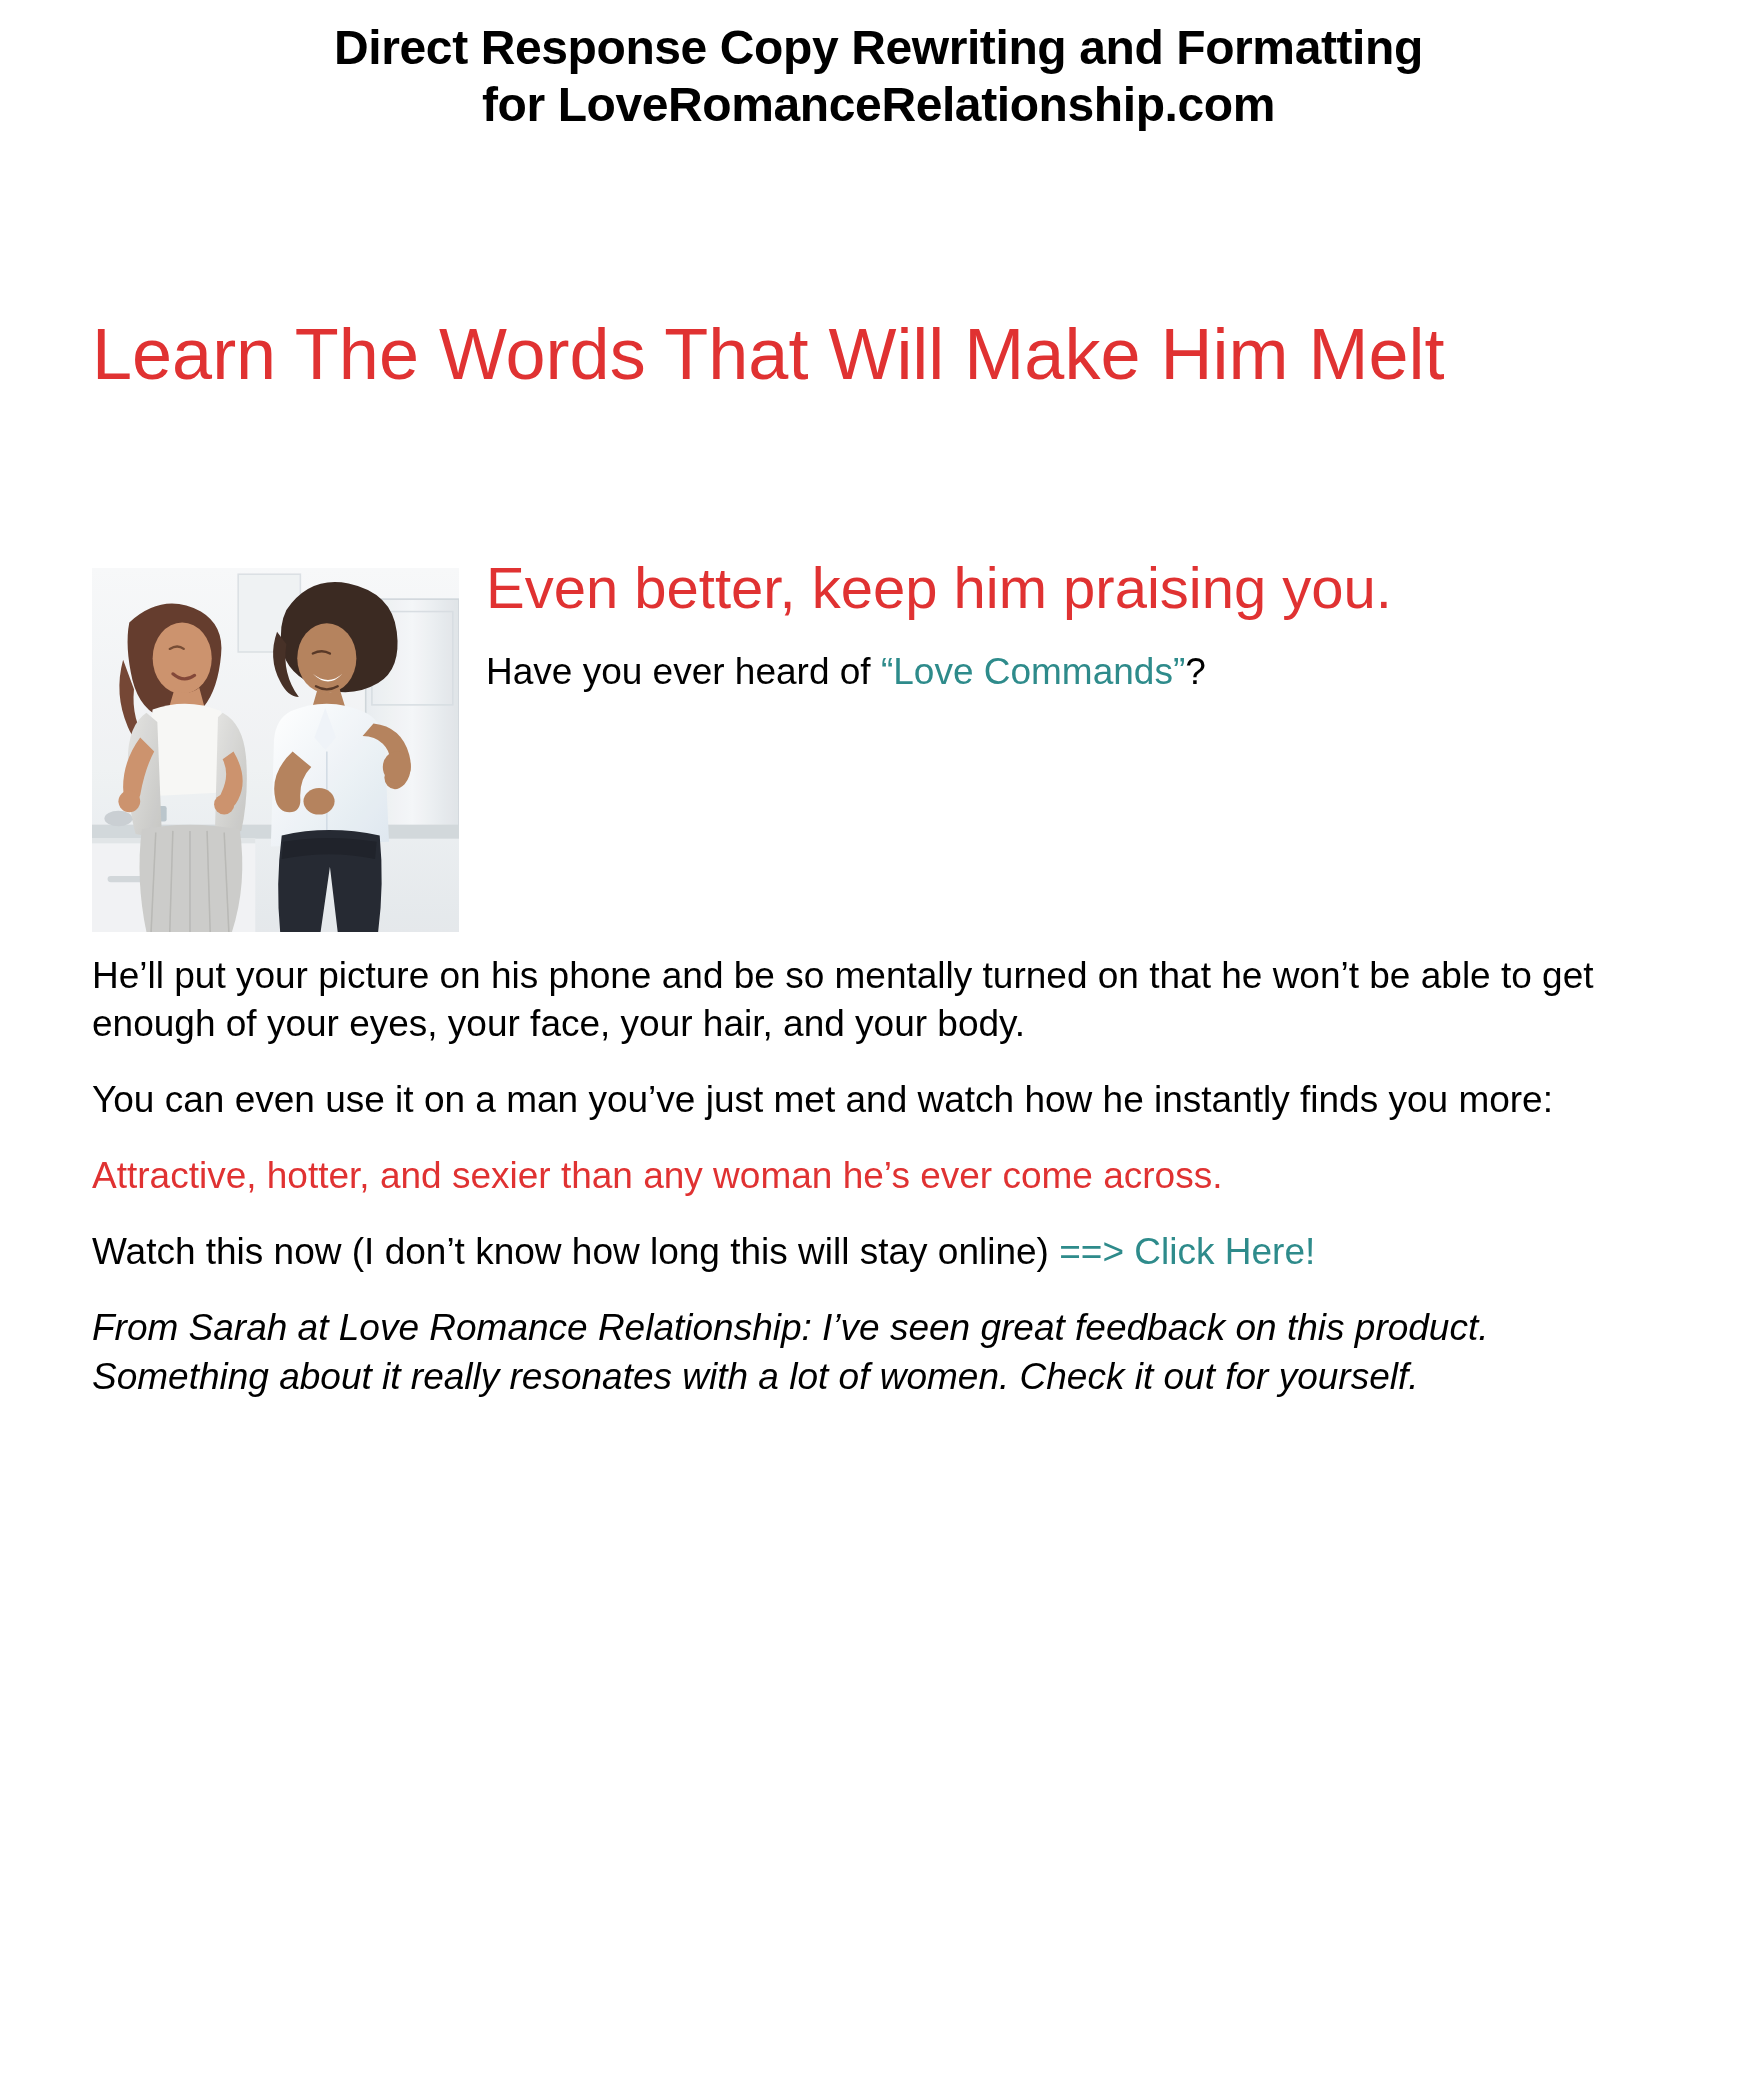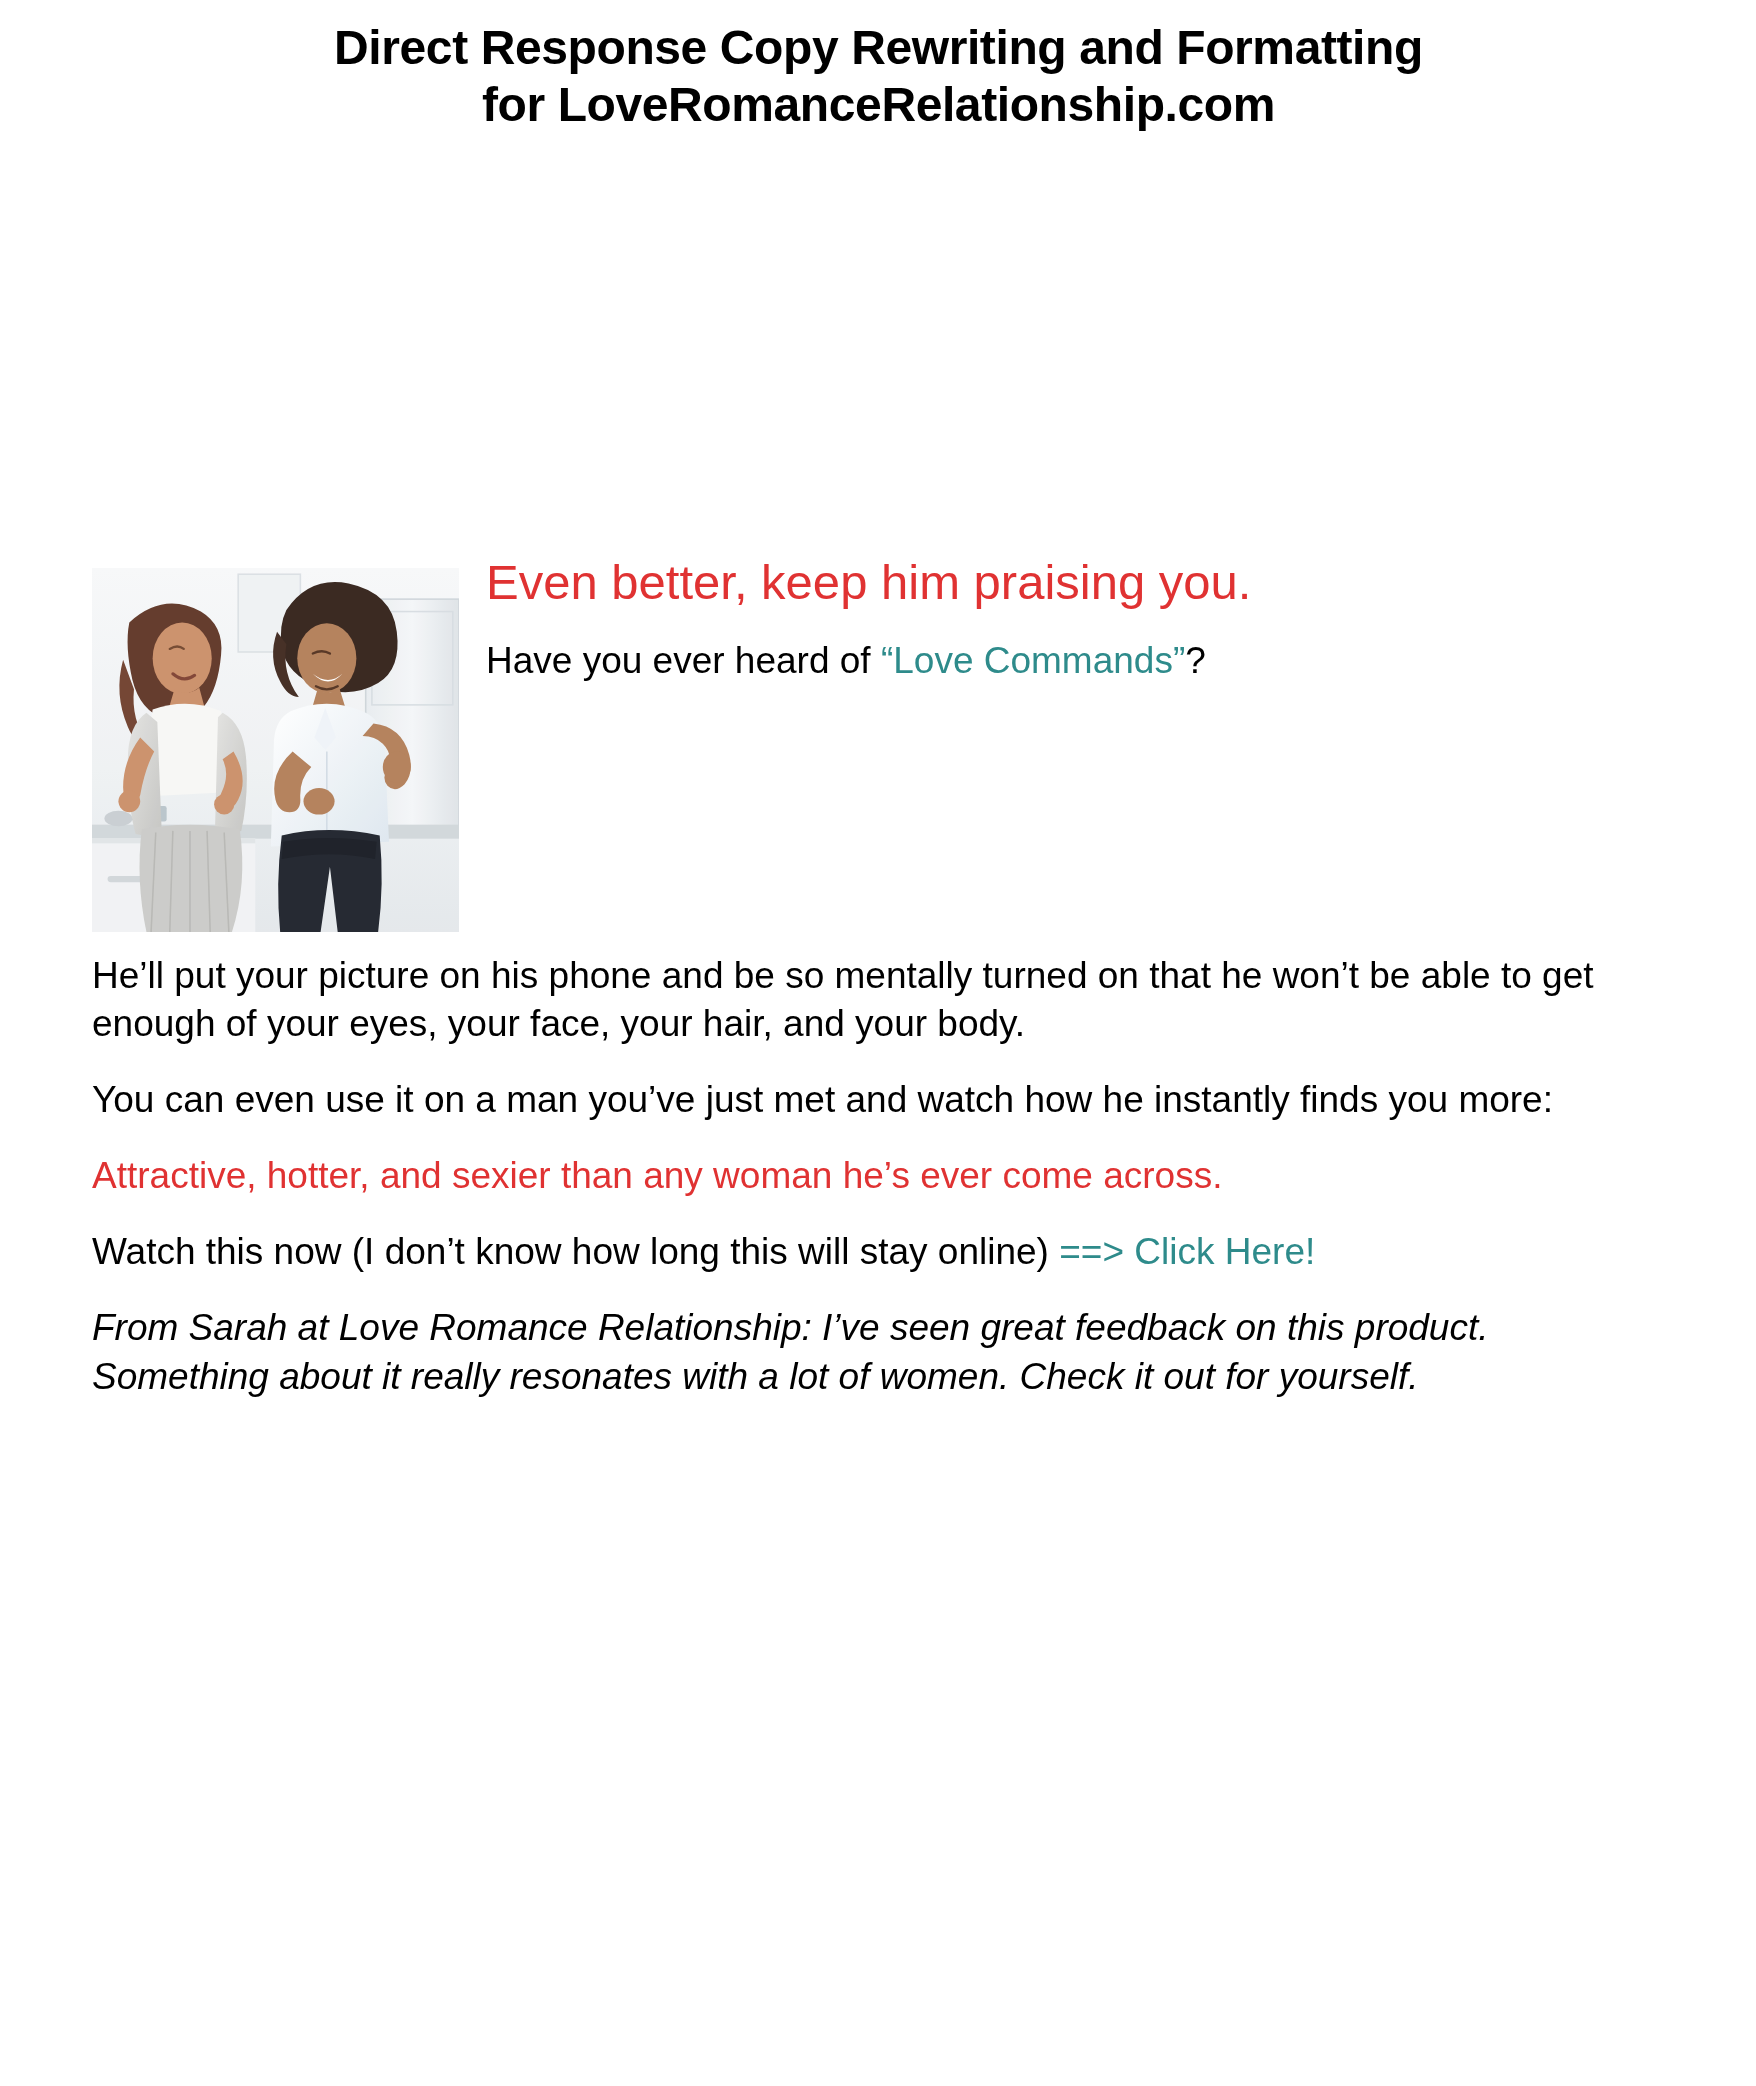--- a/index.html
+++ b/index.html
@@ -80,21 +80,21 @@
     height: 364px;
   }
 
   .hero-text {
     margin-left: 394px;
     padding-top: 0;
   }
 
   .subhead {
     margin: 0 0 26.4px 0;
-    font-size: 49px;
+    font-size: 58px;
     line-height: 1.16;
     color: #E03232;
     font-weight: normal;
   }
 
   p.para {
     margin: 0 0 28px 0;
     font-size: 37px;
     line-height: 1.30;
     color: #000000;
@@ -123,20 +123,21 @@
 </head>
 <body>
 
 <div class="page">
 
   <h1 class="doc-title">
     <span class="line">Direct Response Copy Rewriting and Formatting</span>
     <span class="line">for LoveRomanceRelationship.com</span>
   </h1>
 
+  <h2 class="headline">Learn The Words That Will Make Him Melt</h2>
 
   <div class="body-region">
 
     <div class="hero-block">
 
       <div class="hero-photo">
         <svg viewBox="0 0 472 468" preserveAspectRatio="none" aria-hidden="true">
           <defs>
             <linearGradient id="kbg" x1="0" y1="0" x2="0" y2="1">
               <stop offset="0" stop-color="#f7f8f9"></stop>

